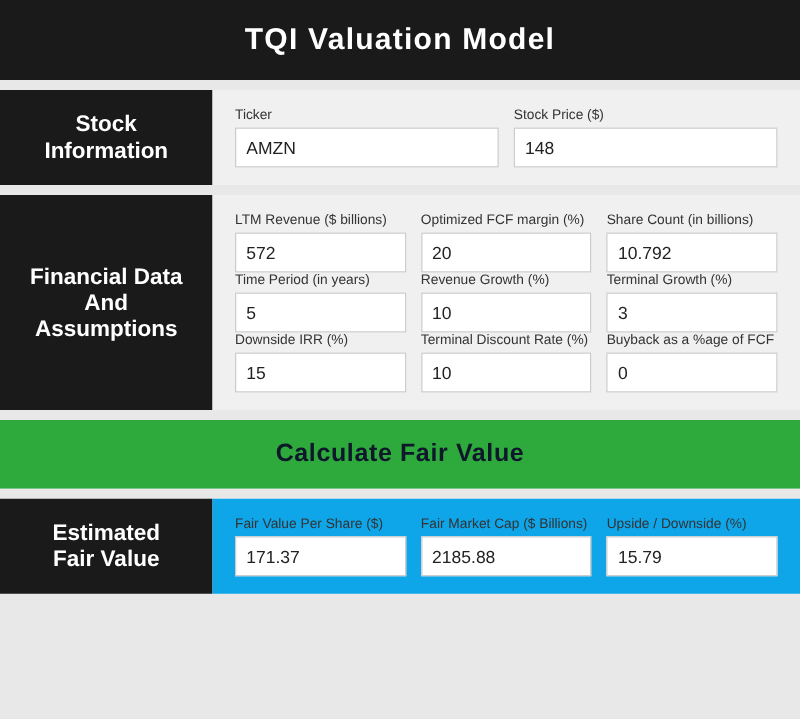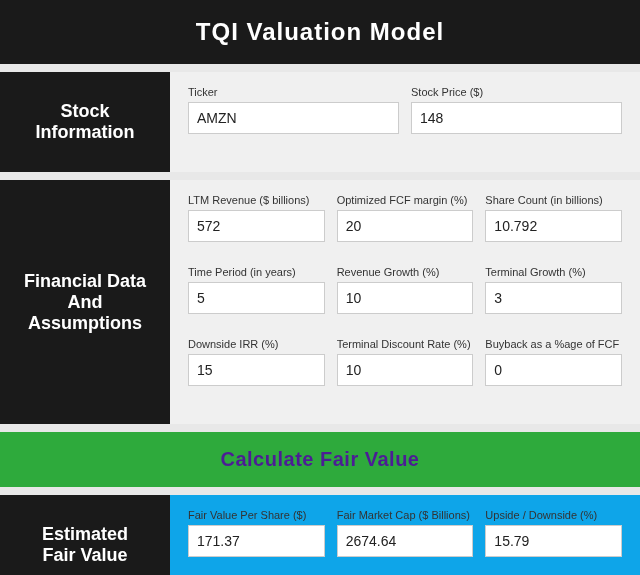--- a/index.html
+++ b/index.html
@@ -45,21 +45,21 @@
     .section-content {
       flex: 1;
       padding: 14px 18px;
       background: #f0f0f0;
     }
 
     
     .field-group {
       display: flex;
       gap: 12px;
-      margin-bottom: 24px;
+      margin-bottom: 0;
     }
 
     .field {
       display: flex;
       flex-direction: column;
       flex: 1;
     }
 
     .field label {
       font-size: 11px;
@@ -86,21 +86,21 @@
 
     
     .calc-btn-row {
       background: #2eaa3c;
       text-align: center;
       padding: 16px;
       cursor: pointer;
     }
 
     .calc-btn-row span {
-      color: #4c1d95;
+      color: #0f172a;
       font-size: 20px;
       font-weight: bold;
       letter-spacing: 0.5px;
     }
 
     
     .results-row {
       display: flex;
       background: #f0f0f0;
     }
@@ -231,21 +231,21 @@
 <div class="results-row">
   <div class="results-label">Estimated<br>Fair Value</div>
   <div class="results-content">
     <div class="field-group">
       <div class="result-field">
         <label>Fair Value Per Share ($)</label>
         <div class="result-value">171.37</div>
       </div>
       <div class="result-field">
         <label>Fair Market Cap ($ Billions)</label>
-        <div class="result-value">2674.64</div>
+        <div class="result-value">2185.88</div>
       </div>
       <div class="result-field">
         <label>Upside / Downside (%)</label>
         <div class="result-value">15.79</div>
       </div>
     </div>
   </div>
 </div>
 
 </body></html>

